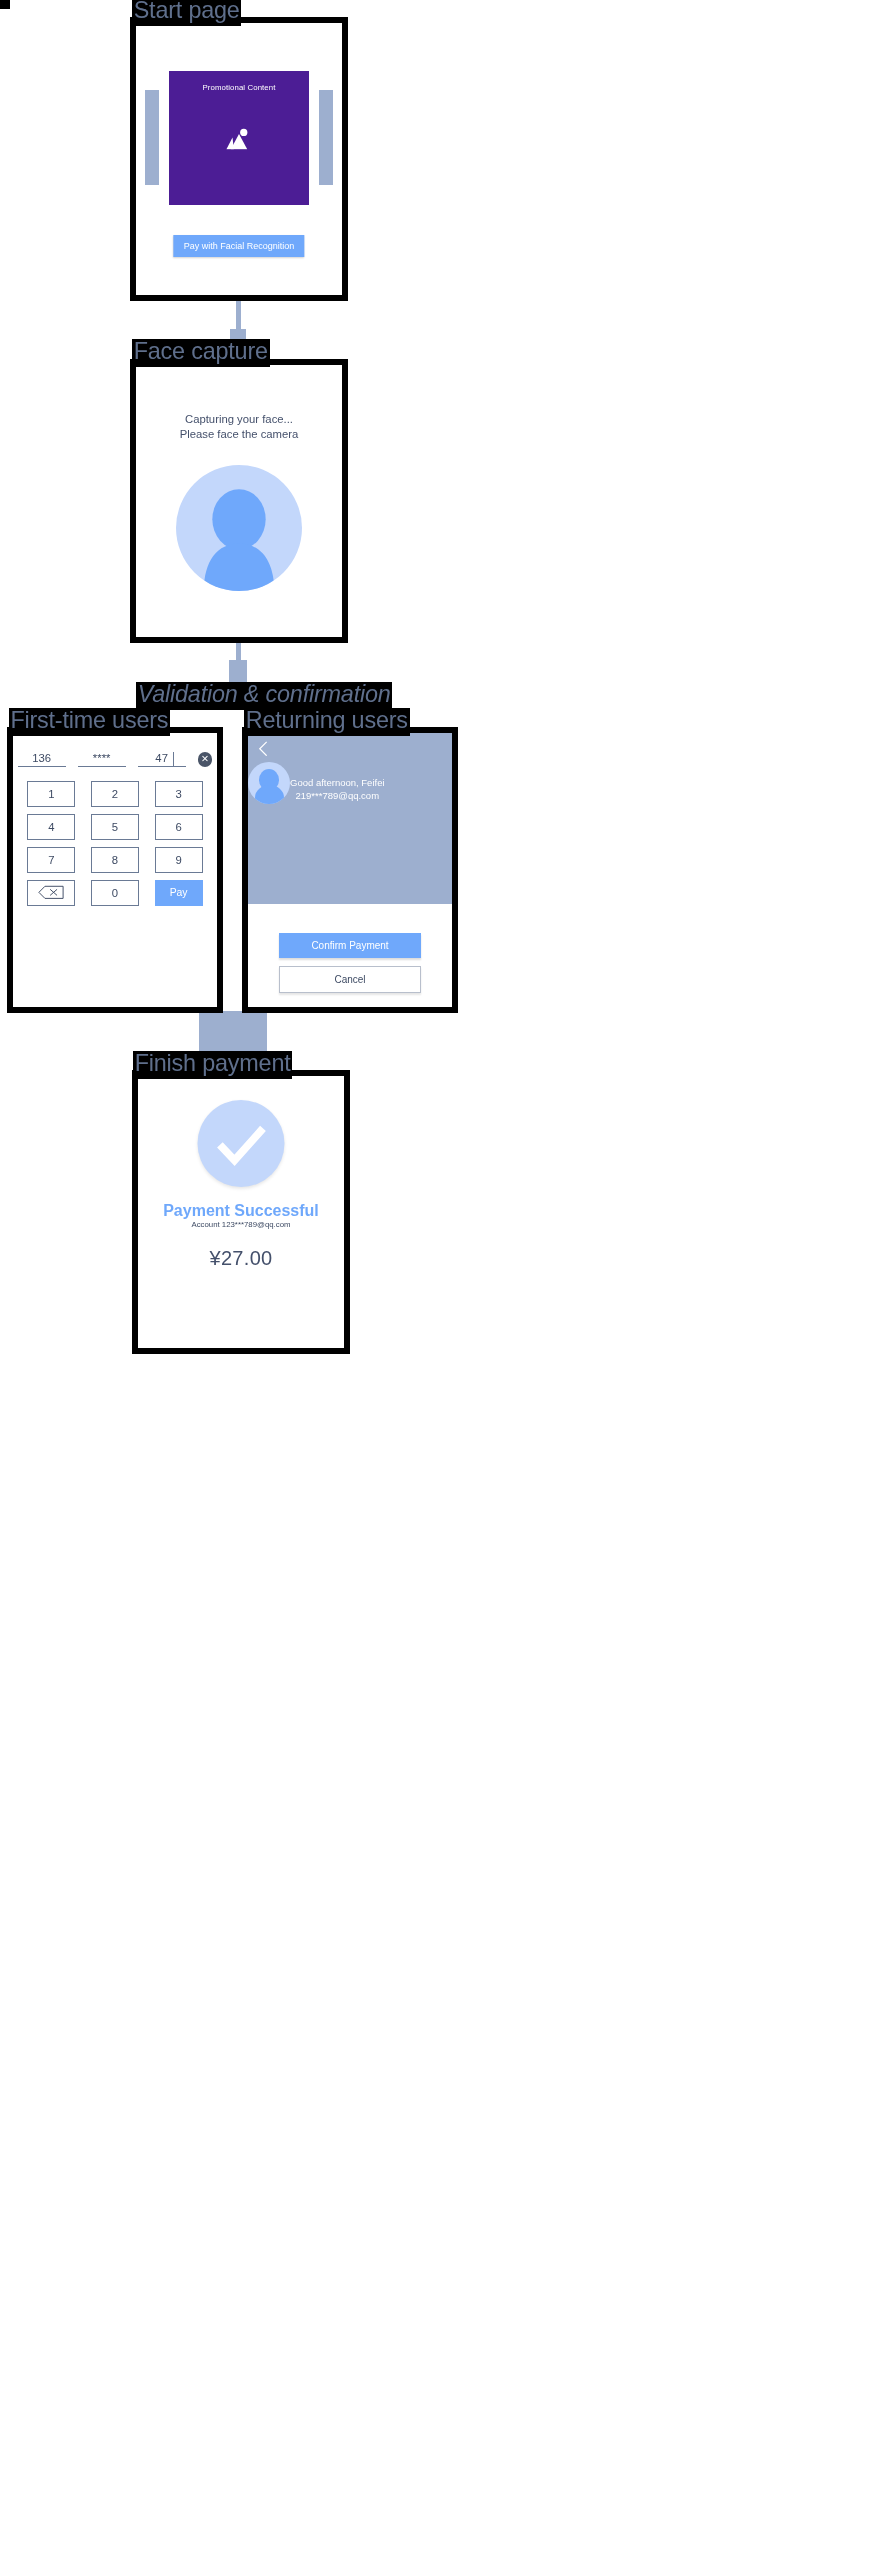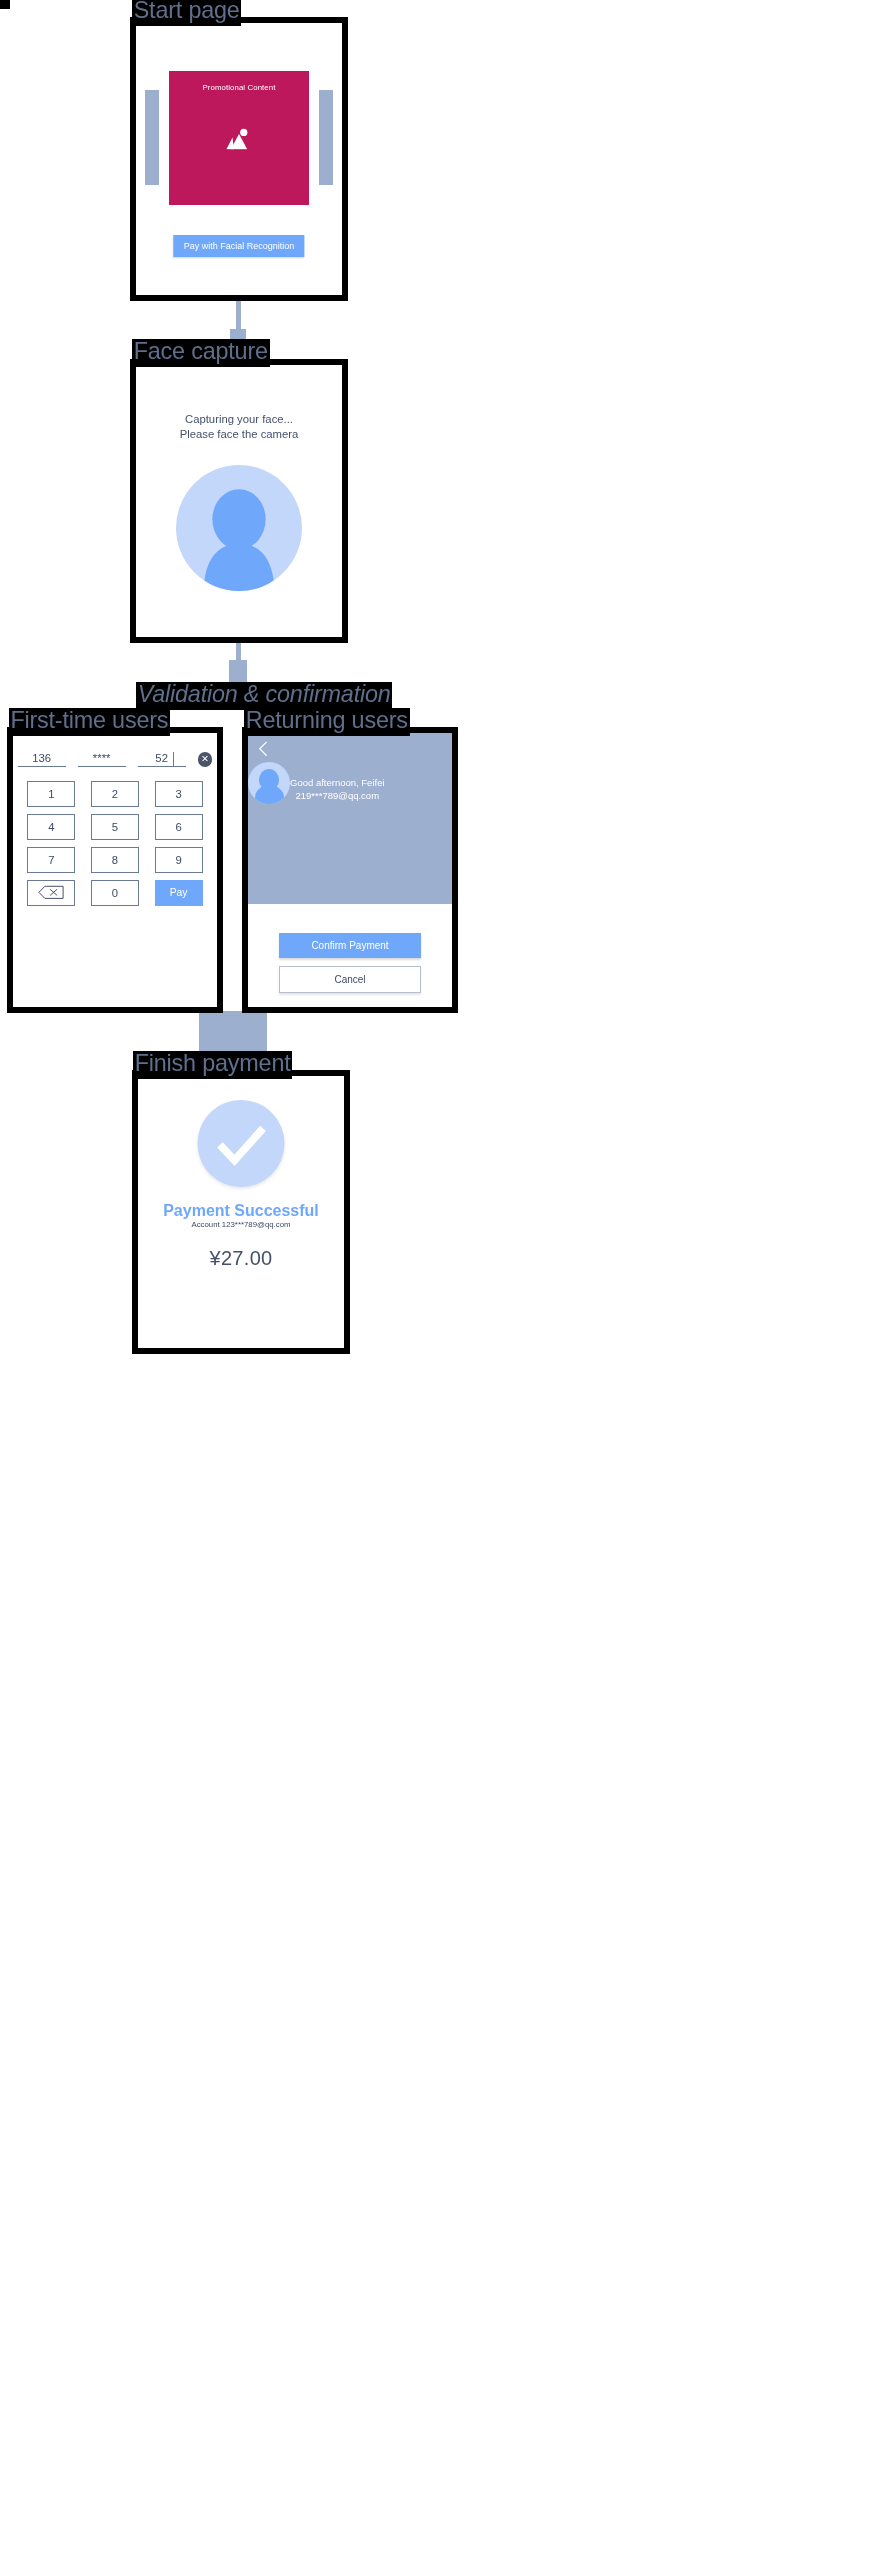--- a/index.html
+++ b/index.html
@@ -73,21 +73,21 @@
     width: 14.7px;
     height: 95px;
     background: #9dafcf;
   }
   .promo-peek.left  { left: 8.7px; }
   .promo-peek.right { right: 8.7px; }
   .promo-main {
     position: absolute;
     left: 33px; right: 33px;
     top: 0; bottom: 0;
-    background: #be185d;
+    background: #4c1d95;
     display: flex;
     flex-direction: column;
     align-items: center;
   }
   .promo-title {
     color: #ffffff;
     font-size: 7.8px;
     margin-top: 11.3px;
     letter-spacing: 0.1px;
   }
@@ -381,21 +381,21 @@
 
   <div class="stage-label" style="left:8.7px; top:708px;">First-time users</div>
 
   <div class="frame" style="left:7px; top:727px; width:216px; height:286px;">
     <div class="screen">
 
 
       <div class="phone-row">
         <div class="seg">136</div>
         <div class="seg">****</div>
-        <div class="seg caret">52</div>
+        <div class="seg caret">47</div>
         <div class="clear-x">✕</div>
       </div>
 
       <div class="keypad">
         <div class="key">1</div>
         <div class="key">2</div>
         <div class="key">3</div>
         <div class="key">4</div>
         <div class="key">5</div>
         <div class="key">6</div>

